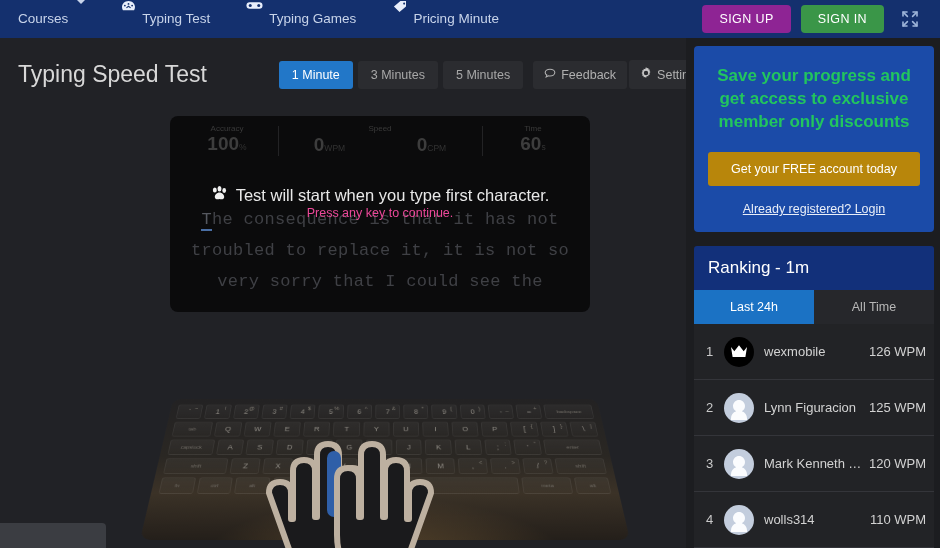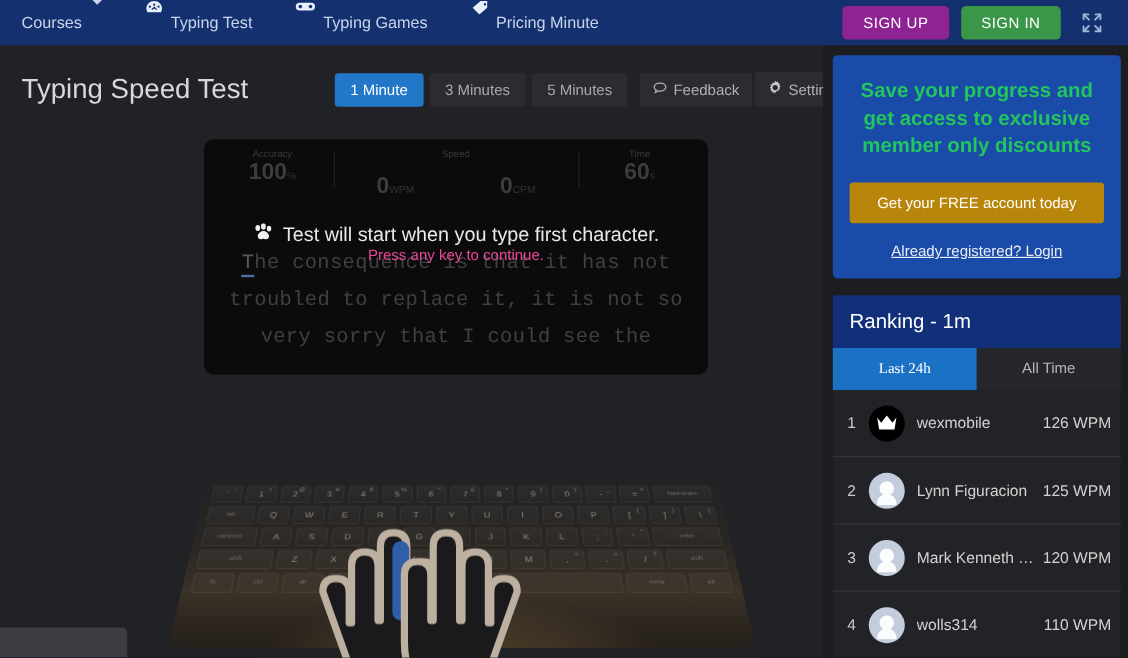--- a/index.html
+++ b/index.html
@@ -83,21 +83,21 @@
     color: #2e2e2e;
   }
   .stat + .stat::before {
     content: ""; position: absolute; left: 0; top: 2px;
     width: 1px; height: 30px; background: #232325;
   }
   .stat .label { font-size: 8px; color: #3a3a3a; display: block; line-height: 10px; }
   .stat .value { font-size: 19px; color: #3d3d3d; font-weight: bold; line-height: 20px; }
   .stat .unit { font-size: 8.5px; color: #333; font-weight: normal; }
   .stat.speed { flex: 2; }
-  .stat.speed .label { margin-bottom: 12px; }
+  .stat.speed .label { margin-bottom: 1px; }
   .stat.speed .pair { display: flex; justify-content: space-around; }
 
   .message-area {
     position: relative; height: 152px;
     display: flex; flex-direction: column; align-items: center;
     justify-content: flex-start; padding-top: 26px;
   }
   .notice {
     display: flex; align-items: center; gap: 8px;
     color: #e9e9e9; font-size: 16.5px; z-index: 3;
@@ -178,21 +178,21 @@
   .ranking { margin-top: 14px; }
   .ranking-header {
     background: #12307a; color: #fff; font-size: 17px;
     padding: 12px 14px; border-radius: 3px 3px 0 0;
   }
   .ranking-tabs { display: flex; }
   .rank-tab {
     flex: 1; text-align: center; font-size: 12.5px; color: #b7b7b7;
     background: #26272b; padding: 10px 0; cursor: pointer;
   }
-  .rank-tab.active { background: #1b72c4; color: #fff; font-family: Liberation Serif, serif; }
+  .rank-tab.active { background: #1b72c4; color: #fff; }
   .rank-list { background: #222326; }
   .rank-row {
     display: flex; align-items: center; height: 56px;
     border-bottom: 1px solid #34353a; padding: 0 8px 0 12px;
   }
   .rank-pos { width: 18px; color: #c9c9c9; font-size: 13px; }
   .rank-avatar {
     width: 30px; height: 30px; border-radius: 50%; margin-right: 10px;
     flex: none; display: flex; align-items: center; justify-content: center;
     background: #c3cddd; overflow: hidden;

